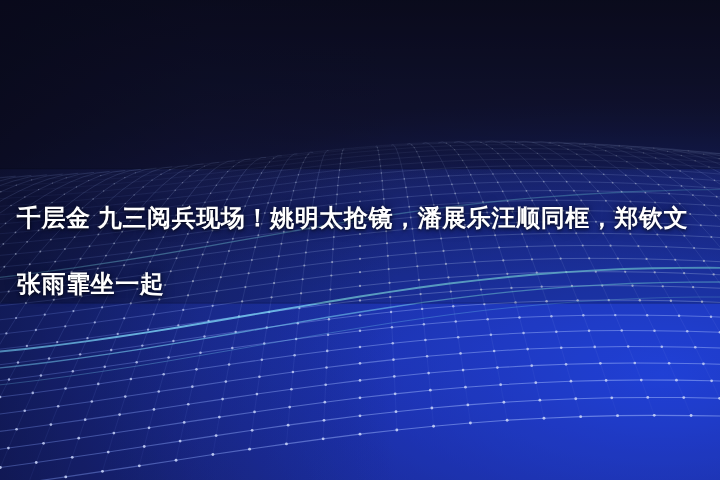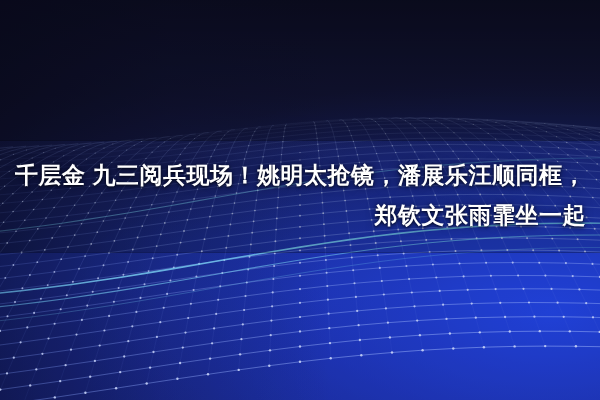--- a/index.html
+++ b/index.html
@@ -79,25 +79,25 @@
     width: 600px;
     height: 400px;
   }
 
   
   .headline {
     position: absolute;
     left: 0;
     right: 0;
     top: 155px;
-    text-align: right;
+    text-align: left;
     color: #ffffff;
-    font-size: 23px;
+    font-size: 20px;
     font-weight: bold;
-    line-height: 40px;
+    line-height: 55px;
     letter-spacing: 0.5px;
     text-shadow:
       0 1px 3px rgba(0,0,0,0.80),
       0 0 10px rgba(6,10,40,0.75);
     white-space: pre-line;
     padding: 0 14px;
     box-sizing: border-box;
     z-index: 5;
   }
 </style>

